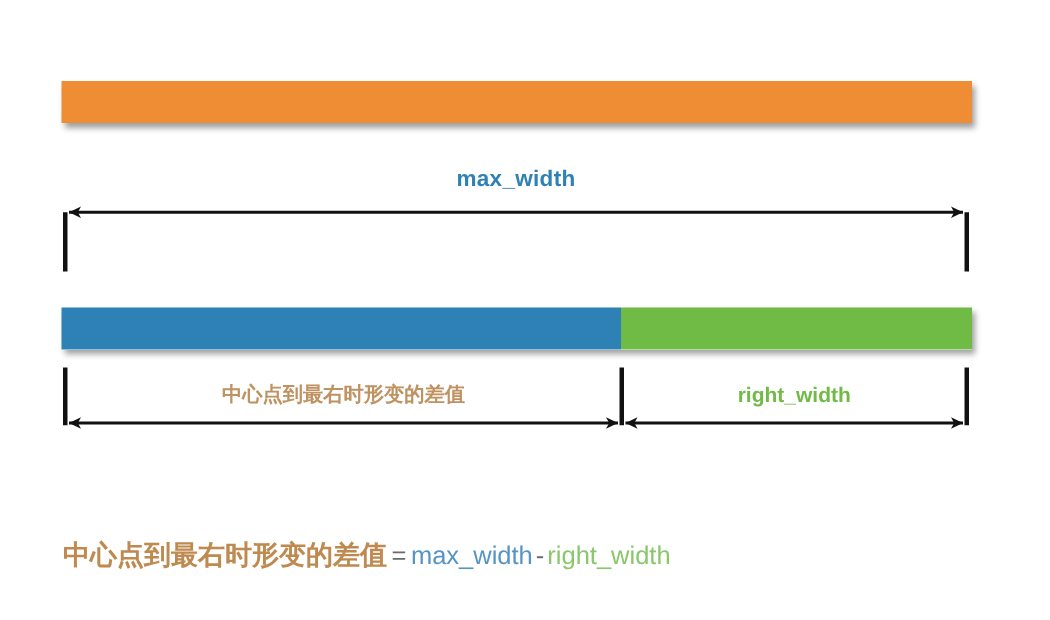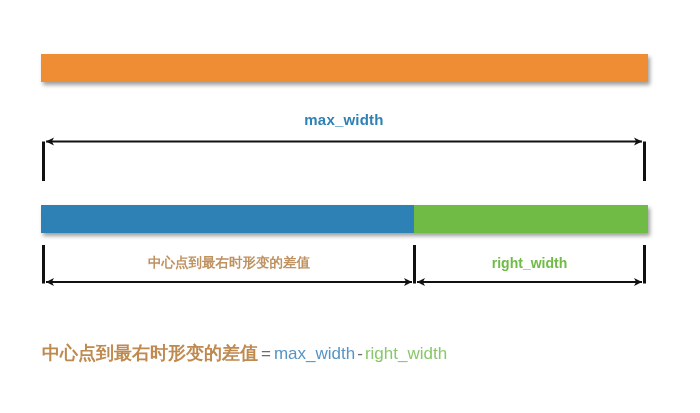--- a/index.html
+++ b/index.html
@@ -100,21 +100,21 @@
     text-align: center;
     font-size: 14px;
     font-weight: bold;
     color: #70bb46;
   }
 
   
   #formula {
     position: absolute;
     left: 42px;
-    top: 343px;
+    top: 360px;
     font-size: 17px;
     line-height: 1.2;
     white-space: nowrap;
   }
   #formula .cn {
     font-weight: bold;
     color: #bf8a4f;
     font-size: 18px;
   }
   #formula .eq {

